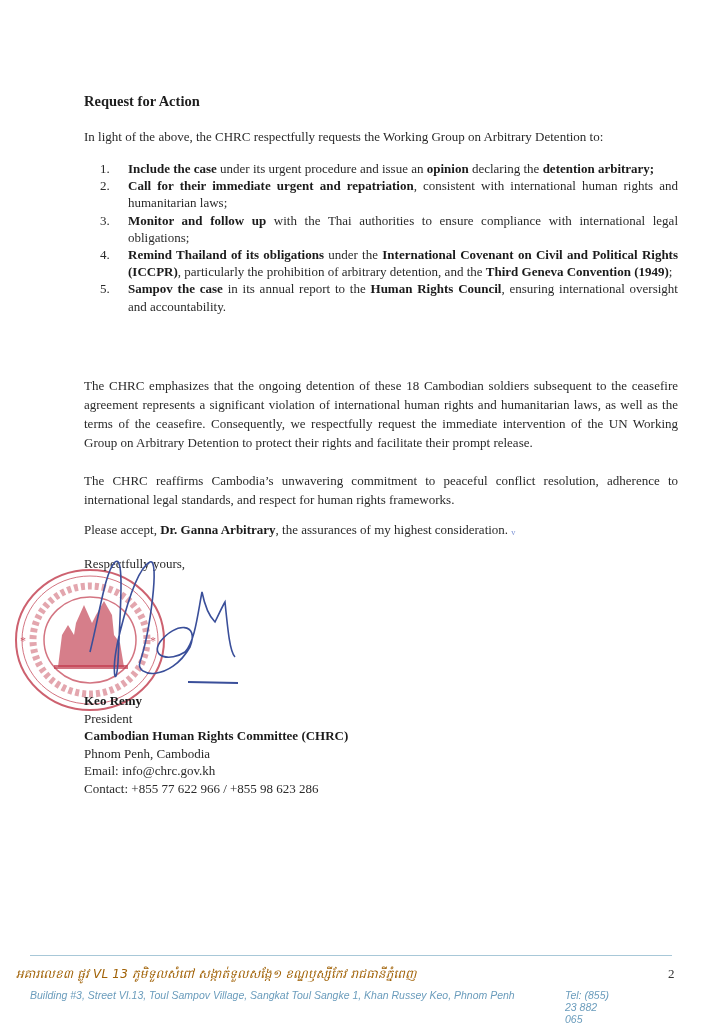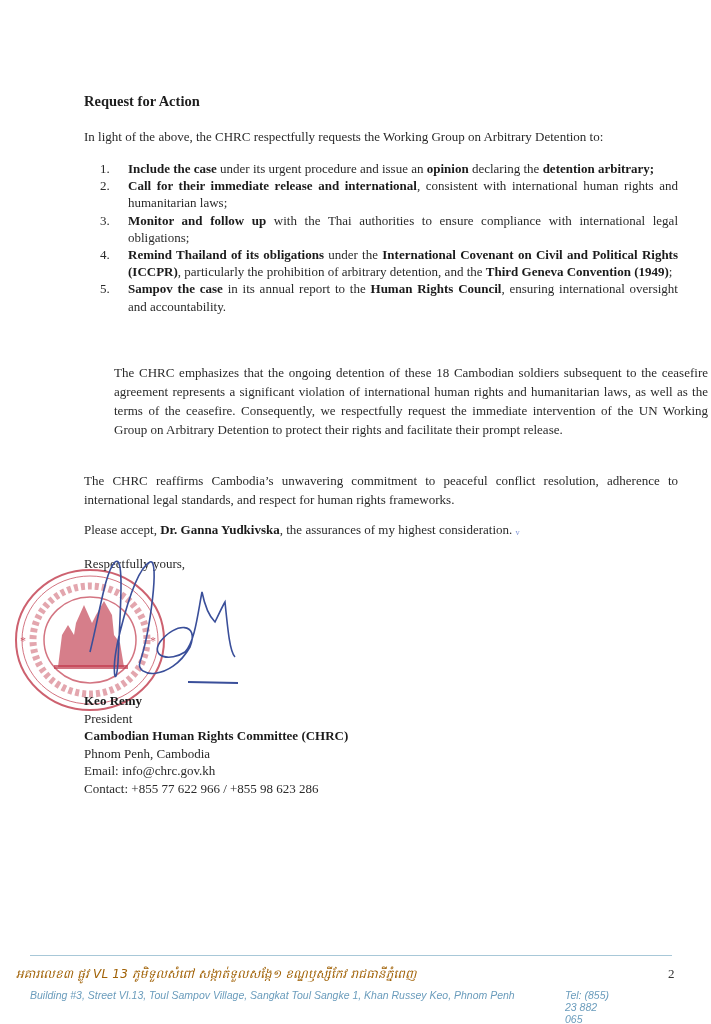--- a/index.html
+++ b/index.html
@@ -8,21 +8,21 @@
       font-family: "Liberation Serif", "DejaVu Serif", serif; color: #2a2a2a;
     }
     .page { position: absolute; left: 0; top: 0; width: 610px; height: 1024px; }
     .heading { position: absolute; left: 84px; top: 93px; font-weight: bold; font-size: 14.5px; color: #1e1e1e; }
     .intro { position: absolute; left: 84px; top: 129px; font-size: 13px; width: 590px; }
     .list { position: absolute; left: 100px; top: 160px; width: 578px; margin: 0; padding: 0; list-style: none; font-size: 13px; line-height: 17.2px; }
     .list li { position: relative; padding-left: 28px; text-align: justify; margin-bottom: 0px; }
     .list li .num { position: absolute; left: 0; top: 0; }
     b { font-weight: bold; color: #1b1b1b; }
     .para { position: absolute; left: 84px; width: 594px; font-size: 13px; line-height: 19px; text-align: justify; }
-    .p1 { top: 363px; margin-left: 30px; }
+    .p1 { top: 376px; }
     .p2 { top: 471px; }
     .p3 { top: 520px; }
     .tick { color: #7f95d6; font-size: 14px; }
     .closing { position: absolute; left: 84px; top: 556px; font-size: 13px; }
     .sig-block { position: absolute; left: 84px; top: 692px; font-size: 13px; line-height: 17.5px; }
     .seal { position: absolute; left: 10px; top: 565px; width: 160px; height: 150px; }
     .signature { position: absolute; left: 80px; top: 552px; width: 170px; height: 150px; }
     .footer-line { position: absolute; left: 30px; top: 955px; width: 642px; height: 1px; background: #a8c8d8; }
     .footer-khmer { position: absolute; left: 16px; top: 966px; font-size: 12px; font-style: italic; color: #a16207; font-family: "DejaVu Sans", sans-serif; letter-spacing: 0.2px; }
     .footer-addr { position: absolute; left: 30px; top: 989px; font-size: 10.5px; font-style: italic; color: #6a9cbc; font-family: "Liberation Sans", sans-serif; }
@@ -32,30 +32,30 @@
 </head>
 <body>
 
 <div class="page">
 
   <div class="heading">Request for Action</div>
   <div class="intro">In light of the above, the CHRC respectfully requests the Working Group on Arbitrary Detention to:</div>
 
   <ol class="list" id="request-list">
       <li><span class="num">1.</span><b>Include the case</b><span> under its urgent procedure and issue an </span><b>opinion</b><span> declaring the </span><b>detention arbitrary;</b></li>
-      <li><span class="num">2.</span><b>Call for their immediate release and international</b><span>, consistent with international human rights and humanitarian laws;</span></li>
+      <li><span class="num">2.</span><b>Call for their immediate urgent and repatriation</b><span>, consistent with international human rights and humanitarian laws;</span></li>
       <li><span class="num">3.</span><b>Monitor and follow up</b><span> with the Thai authorities to ensure compliance with international legal obligations;</span></li>
       <li><span class="num">4.</span><b>Remind Thailand of its obligations</b><span> under the </span><b>International Covenant on Civil and Political Rights (ICCPR)</b><span>, particularly the prohibition of arbitrary detention, and the </span><b>Third Geneva Convention (1949)</b><span>;</span></li>
       <li><span class="num">5.</span><b>Sampov the case</b><span> in its annual report to the </span><b>Human Rights Council</b><span>, ensuring international oversight and accountability.</span></li>
     </ol>
 
   <div class="para p1">The CHRC emphasizes that the ongoing detention of these 18 Cambodian soldiers subsequent to the ceasefire agreement represents a significant violation of international human rights and humanitarian laws, as well as the terms of the ceasefire. Consequently, we respectfully request the immediate intervention of the UN Working Group on Arbitrary Detention to protect their rights and facilitate their prompt release.</div>
   <div class="para p2">The CHRC reaffirms Cambodia’s unwavering commitment to peaceful conflict resolution, adherence to international legal standards, and respect for human rights frameworks.</div>
   <div class="para p3">
-    <span>Please accept, </span><b>Dr. Ganna Yudkivska</b><span>, the assurances of my highest consideration.</span>
+    <span>Please accept, </span><b>Dr. Ganna Arbitrary</b><span>, the assurances of my highest consideration.</span>
     <span class="tick">ᵥ</span>
   </div>
 
   <svg class="seal" viewBox="0 0 160 150">
     <ellipse cx="80" cy="75" rx="74" ry="70" fill="none" stroke="#c0394b" stroke-width="2" opacity="0.8"></ellipse>
     <ellipse cx="80" cy="75" rx="68" ry="64" fill="none" stroke="#c0394b" stroke-width="1" opacity="0.7"></ellipse>
     <ellipse cx="80" cy="75" rx="46" ry="43" fill="none" stroke="#c0394b" stroke-width="1.5" opacity="0.7"></ellipse>
     <ellipse cx="80" cy="75" rx="57" ry="54" fill="none" stroke="#c0394b" stroke-width="7" stroke-dasharray="4 3" opacity="0.45"></ellipse>
     <path d="M48 102 L52 70 L58 60 L64 70 L66 58 L74 40 L82 58 L86 50 L94 36 L102 50 L104 70 L110 78 L114 102 Z" fill="#c0394b" opacity="0.65"></path>
     <rect x="44" y="100" width="74" height="4" fill="#c0394b" opacity="0.7"></rect>

